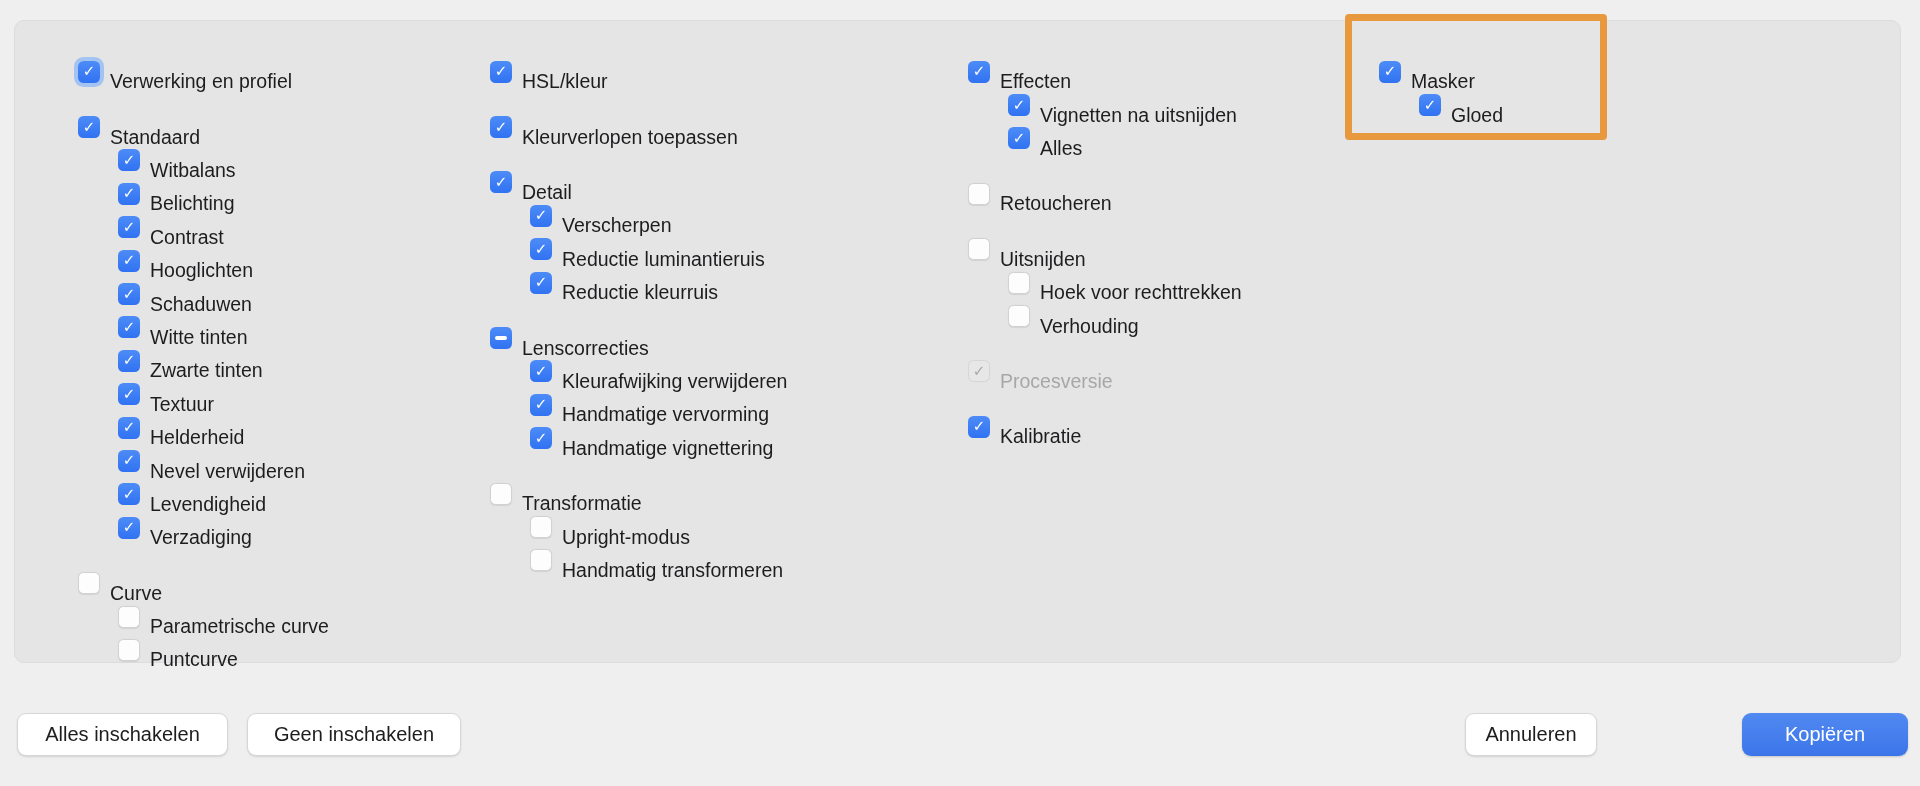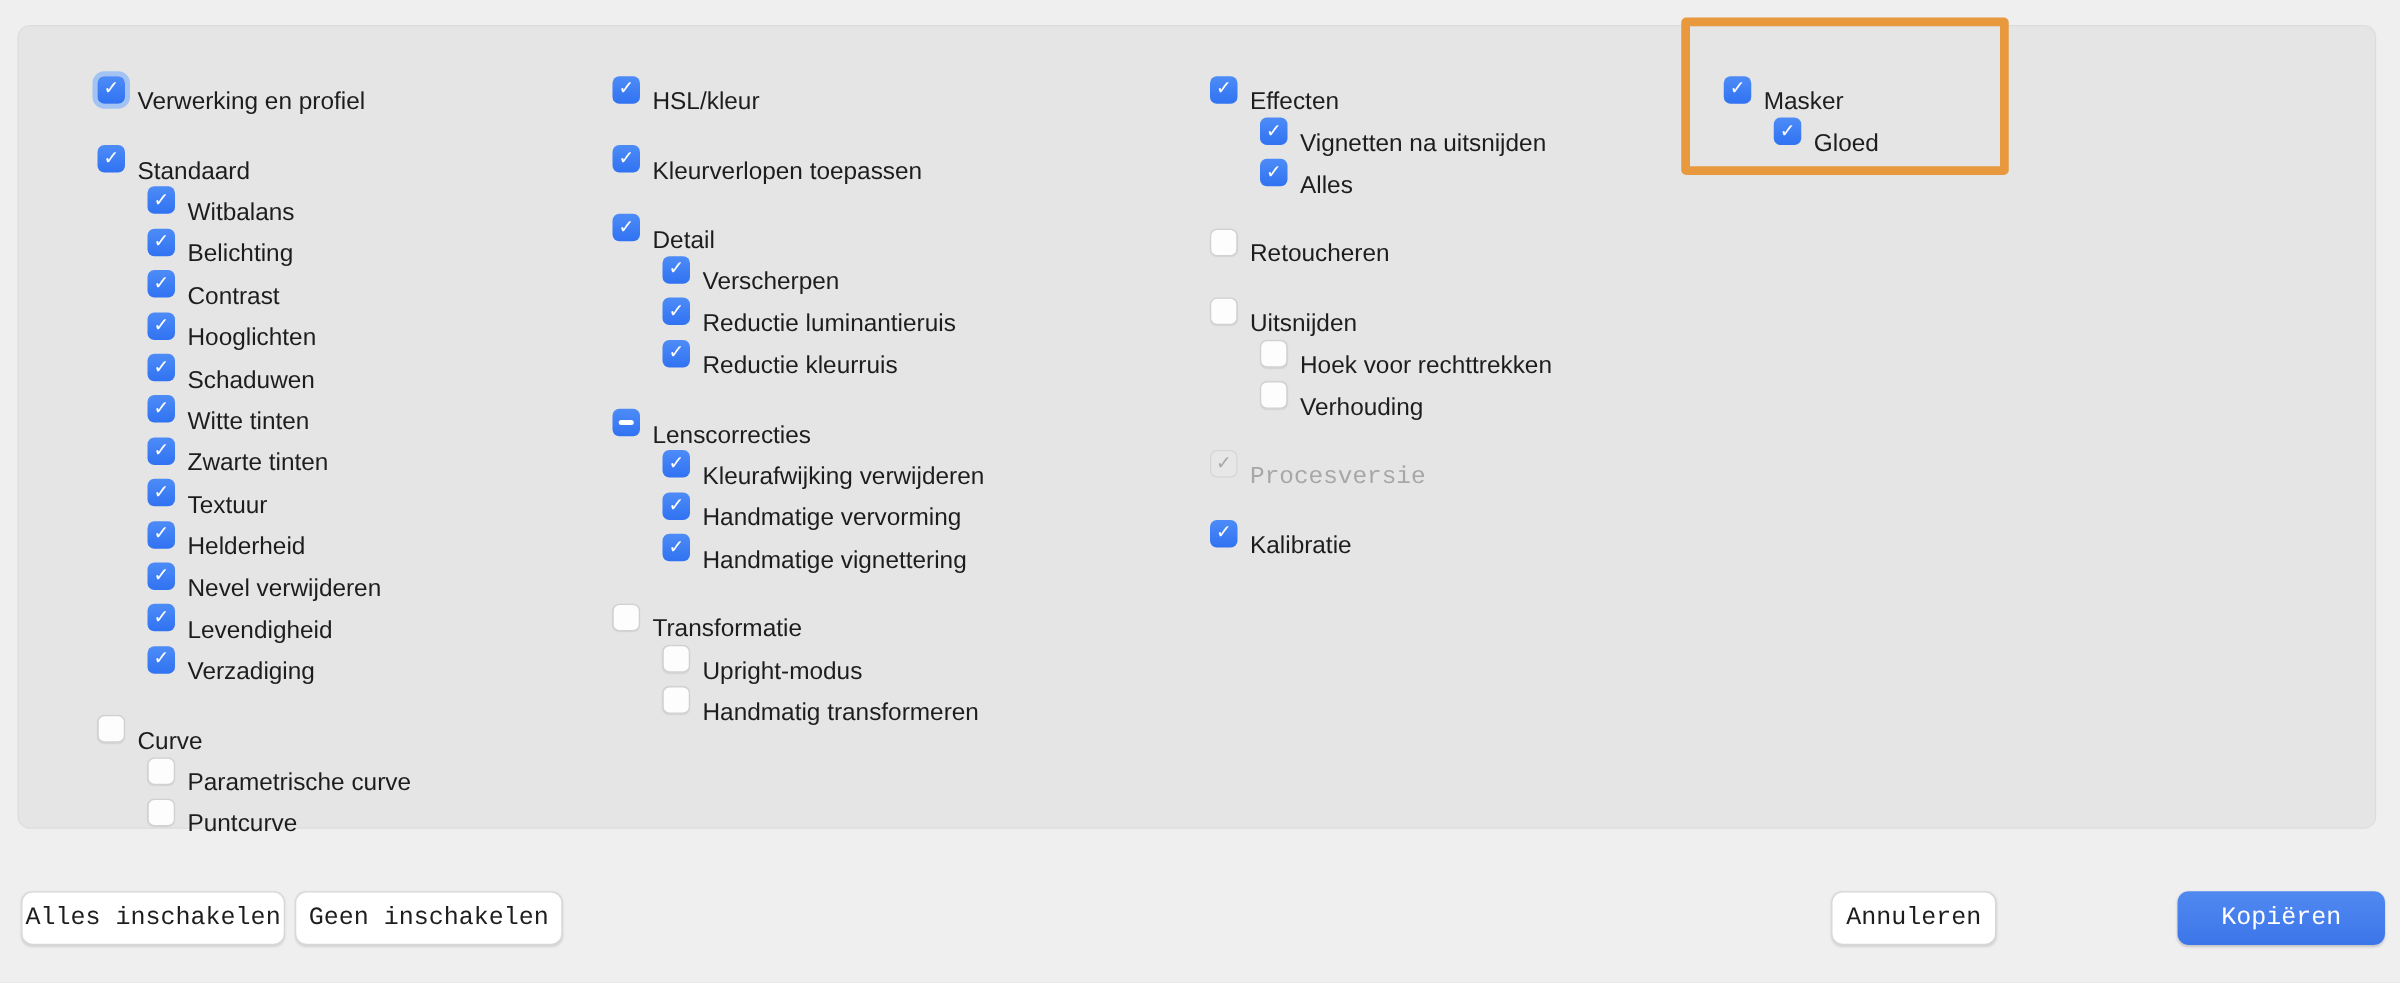--- a/index.html
+++ b/index.html
@@ -43,37 +43,37 @@
   }
   .cb.focused{box-shadow:0 0 0 4px #a3c3f3;}
   .glyph{
     font-family:"DejaVu Sans",sans-serif;font-weight:bold;
     font-size:15px;line-height:1;color:#ffffff;
     transform:translateY(-0.5px);
   }
   .cb.disabled .glyph{color:#a9a8a8;}
   .dash{width:12px;height:3.5px;border-radius:2px;background:#ffffff;display:block;}
   .cb-label{margin-left:10px;font-size:19.5px;color:#1d1d1f;margin-top:20px;}
-  .cb-row.disabled .cb-label{color:#a8a7a7;font-family:Liberation Mono, monospace;}
+  .cb-row.disabled .cb-label{color:#a8a7a7;}
   .highlight-box{
     position:absolute;left:1345px;top:14px;width:262px;height:126px;
     border:7px solid #e8993e;border-radius:4px;box-sizing:border-box;
     pointer-events:none;z-index:5;
   }
   .btn{
     position:absolute;top:713px;height:43px;border-radius:9px;
-    font-family:Liberation Mono, monospace;
+    font-family:Liberation Sans, sans-serif;
     font-size:20px;color:#1d1d1f;text-align:center;
     background:#ffffff;border:1px solid #d8d7d7;
     box-shadow:0 1px 2px rgba(0,0,0,0.12);
     display:flex;align-items:center;justify-content:center;
     box-sizing:border-box;cursor:default;padding:0;
   }
   .btn-enable-all{left:17px;width:211px;}
-  .btn-enable-none{left:236px;width:214px;}
+  .btn-enable-none{left:247px;width:214px;}
   .btn-cancel{left:1465px;width:132px;}
   .btn-primary{
     left:1742px;width:166px;
     background:linear-gradient(180deg,#5189f1 0%,#3c75e9 100%);
     border:none;color:#ffffff;
     box-shadow:0 1px 2px rgba(0,0,0,0.18);
   }
 </style>
 </head>
 <body>

